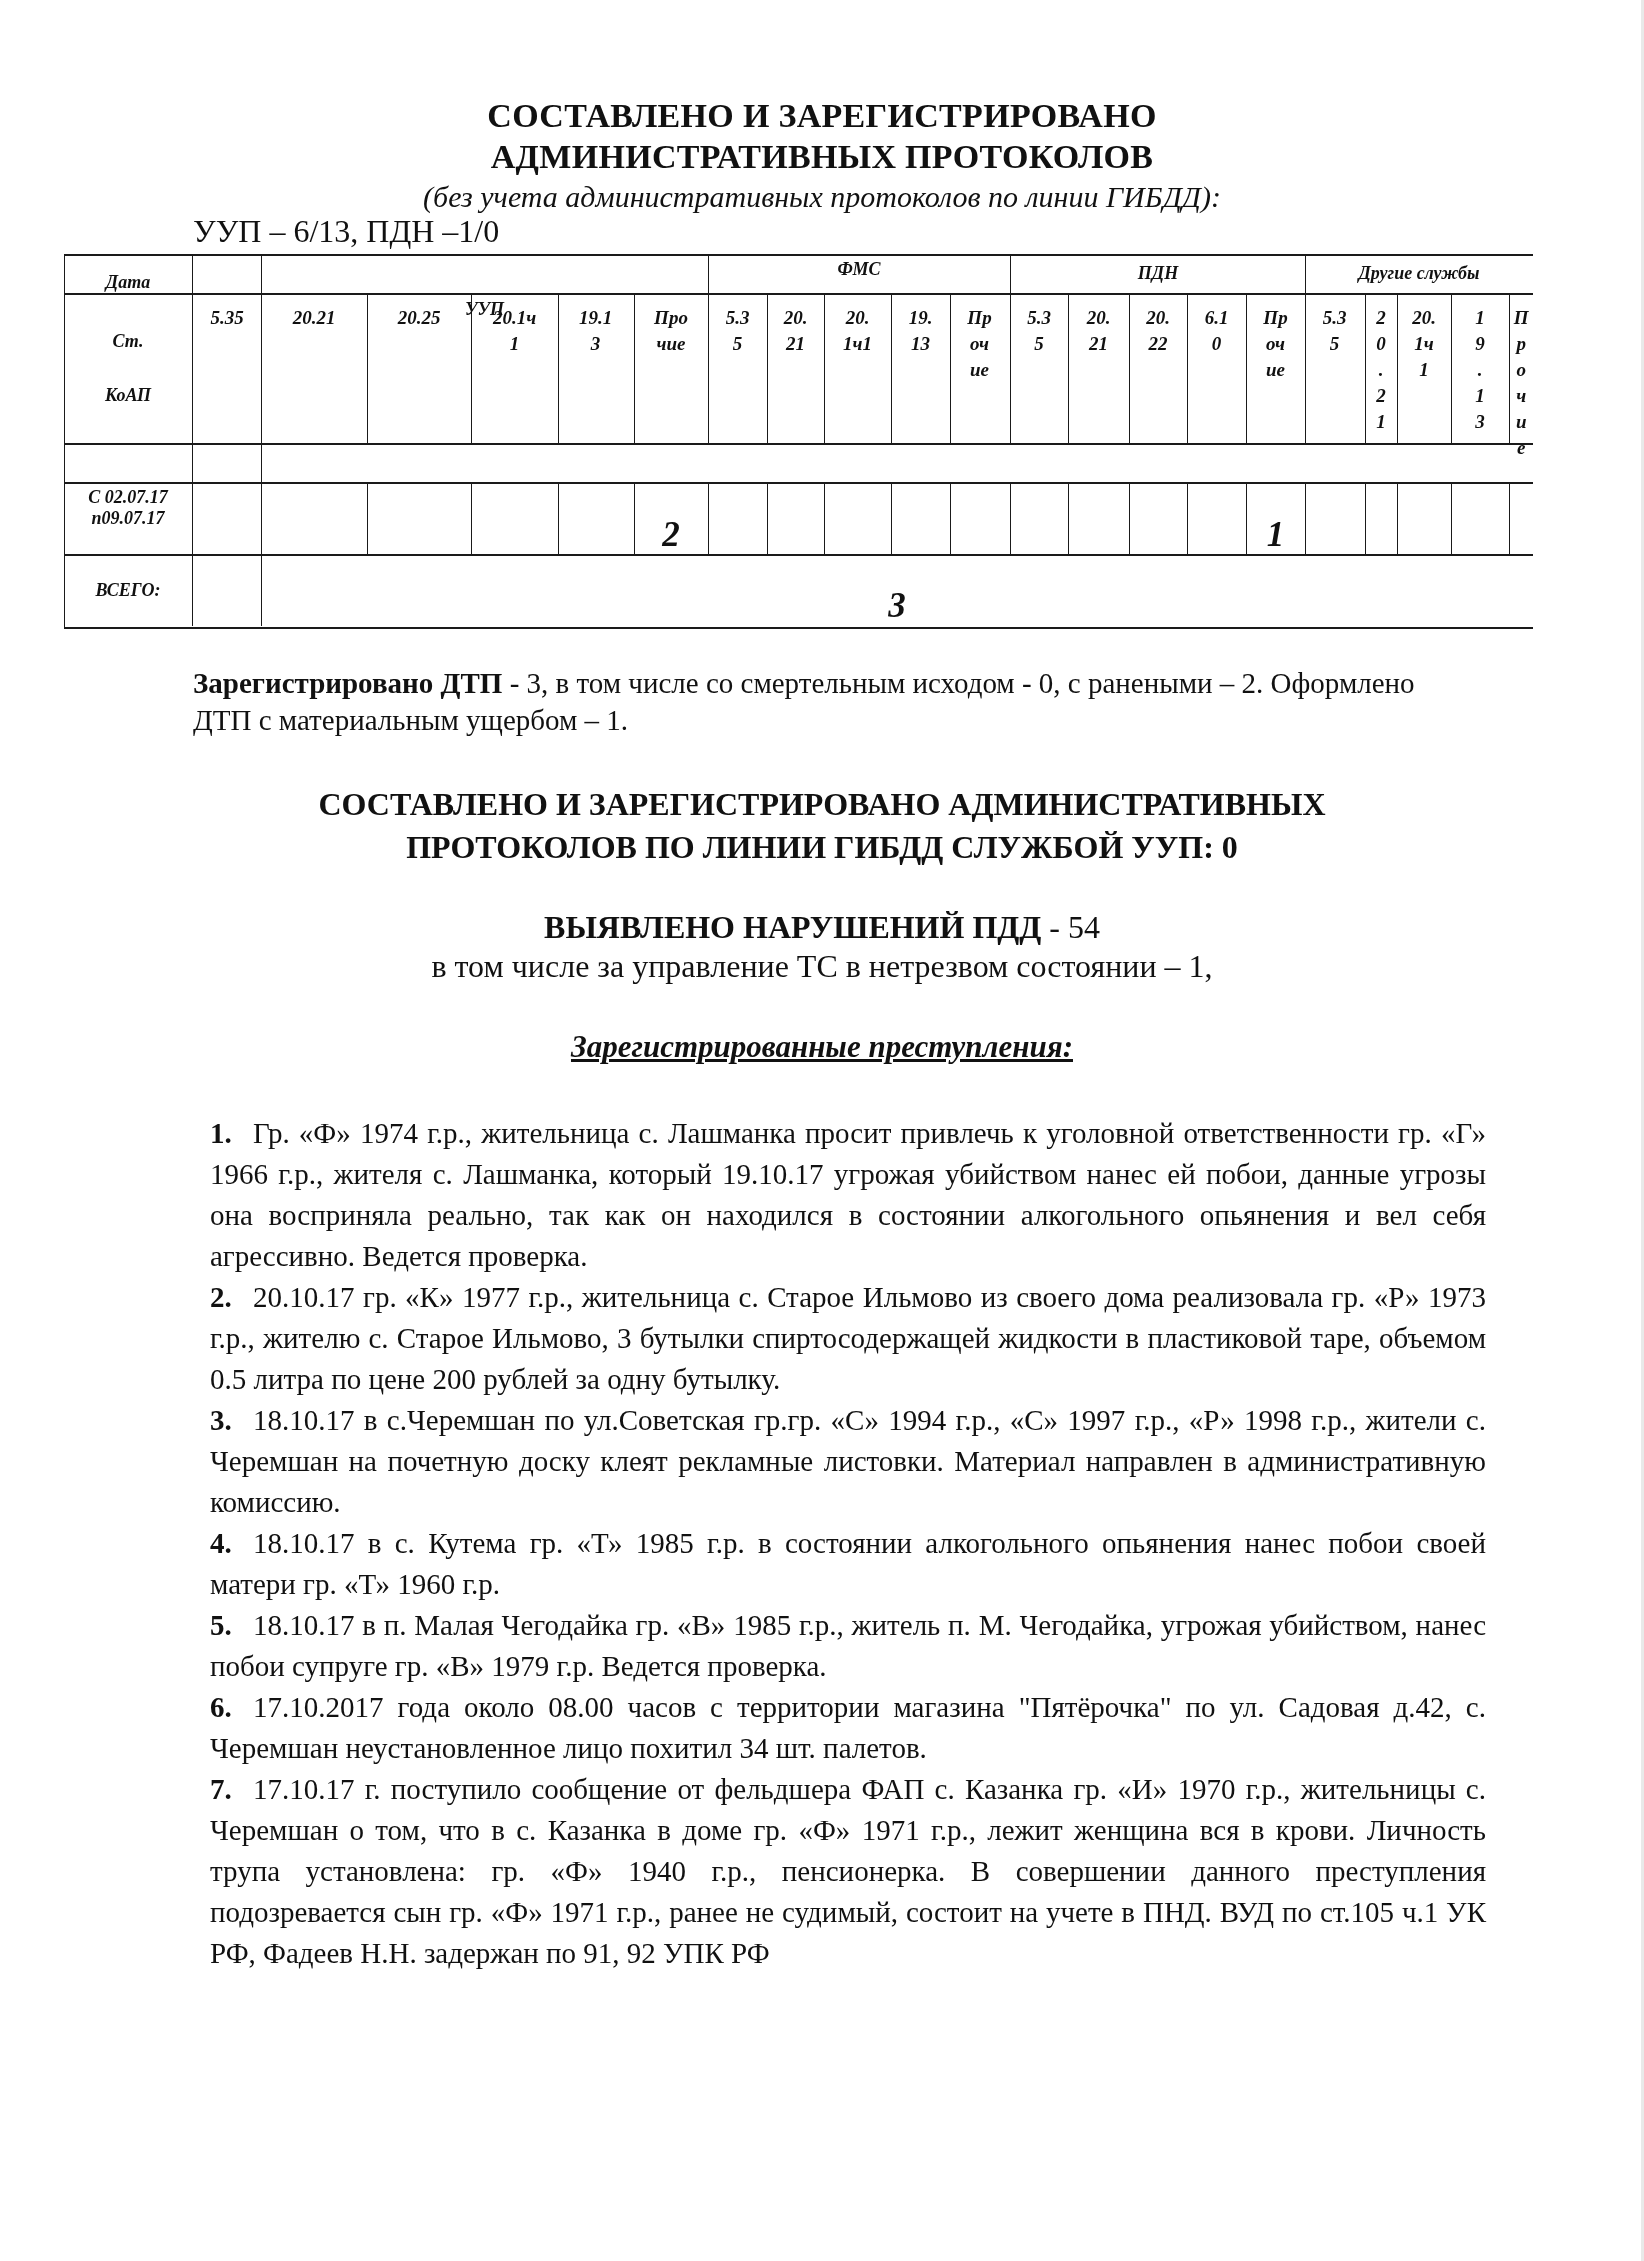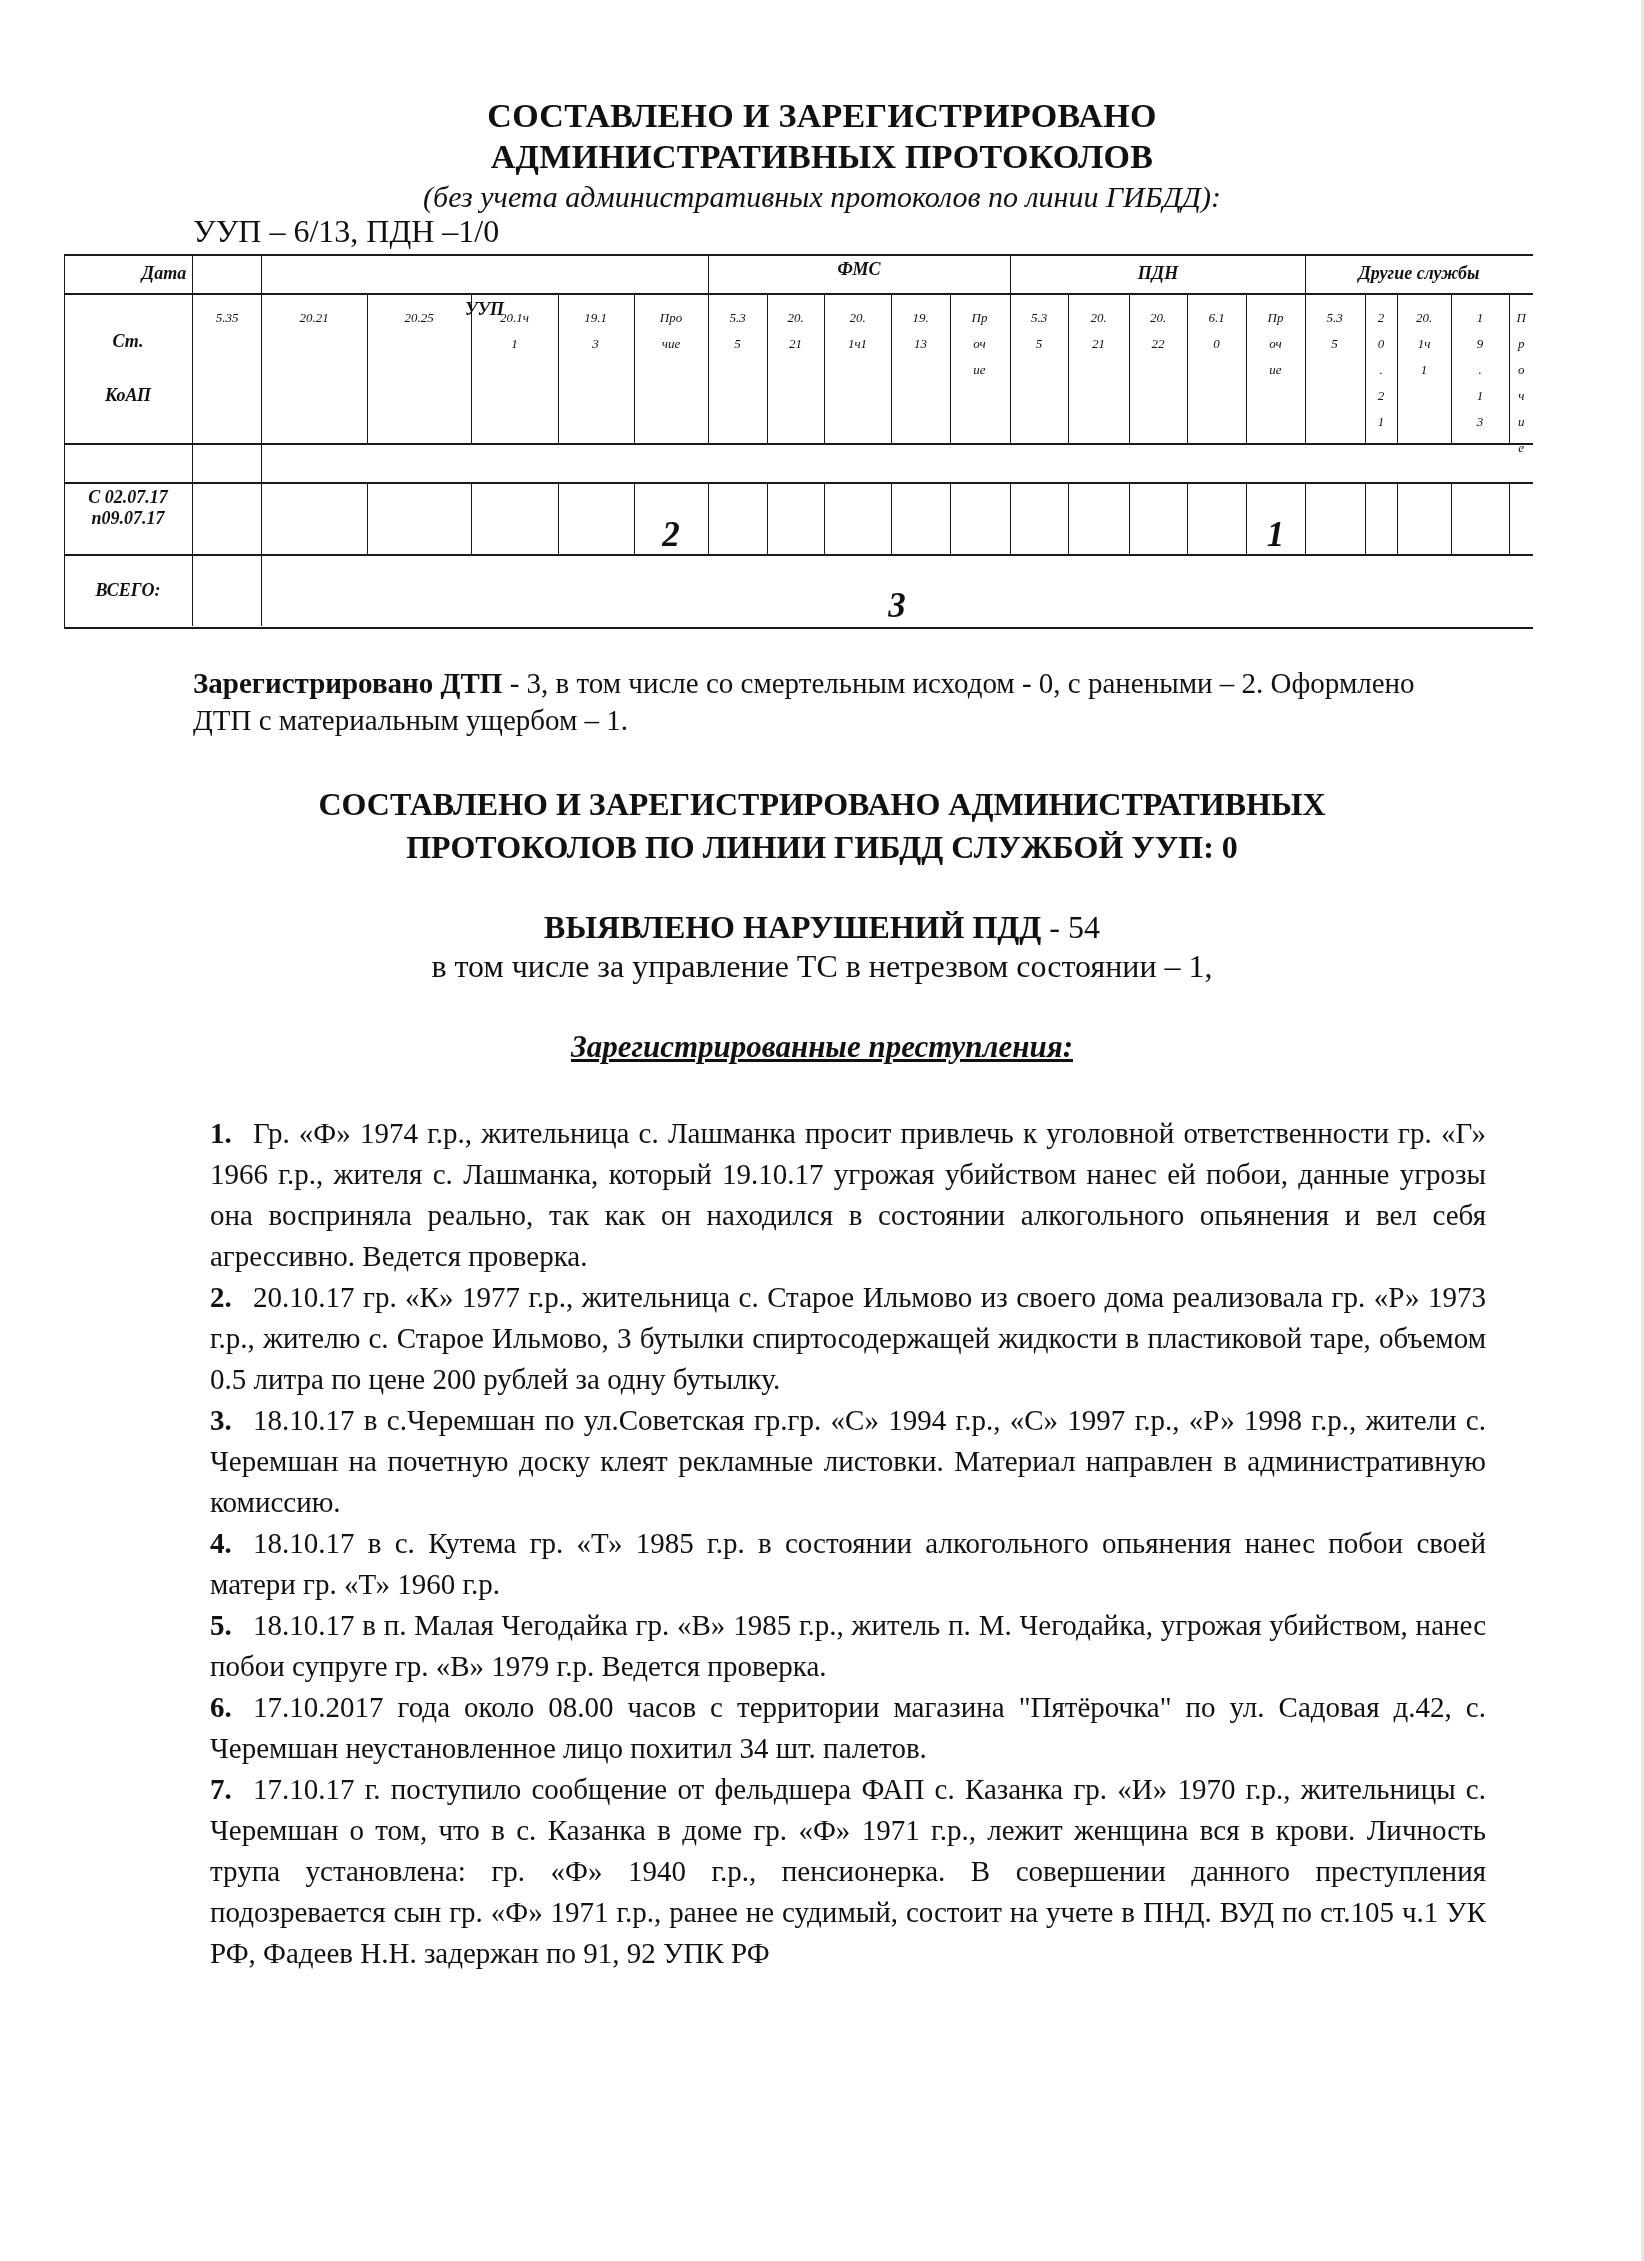--- a/index.html
+++ b/index.html
@@ -7,21 +7,21 @@
          font-family:"Liberation Serif","DejaVu Serif",serif; color:#111; }
   .abs { position:absolute; }
   .center { left:0; width:1644px; text-align:center; }
   .h1 { font-weight:bold; font-size:34px; letter-spacing:0.3px; }
   .sub { font-style:italic; font-size:30px; }
   .counts { left:193px; font-size:32px; }
   
   .tbl { left:64px; top:254px; width:1469px; height:373px; }
   .hline { position:absolute; height:1.9px; background:#1a1a1a; }
   .vline { position:absolute; width:1.3px; background:#1a1a1a; }
-  .cell-txt { position:absolute; font-style:italic; font-weight:normal; font-size:13px; text-align:right; line-height:26px; }
+  .cell-txt { position:absolute; font-style:italic; font-weight:bold; font-size:19px; text-align:right; line-height:26px; }
   .grp { position:absolute; font-style:italic; font-weight:bold; font-size:18px; text-align:center; }
   .big { position:absolute; font-style:italic; font-weight:bold; font-size:35px; text-align:center; }
   .para { left:193px; width:1276px; font-size:29px; line-height:37px; }
   .h2 { font-weight:bold; font-size:32px; line-height:43px; }
   .sec { font-style:italic; font-weight:bold; font-size:31px; text-decoration:underline; }
   .list { left:210px; width:1276px; font-size:29px; line-height:41px; text-align:justify;margin-top:8px; }
   .li { margin:0; }
   .li .num { font-weight:bold; display:inline-block; width:43px; }
   .edge { position:absolute; right:0; top:0; width:2.6px; height:2261px; background:#e9e9e9; }
 </style>
@@ -87,21 +87,21 @@
     <div class="vline" style="left: 1065px; top: 228px; height: 73px;"></div>
     <div class="vline" style="left: 1123px; top: 228px; height: 73px;"></div>
     <div class="vline" style="left: 1182px; top: 228px; height: 73px;"></div>
     <div class="vline" style="left: 1241px; top: 228px; height: 73px;"></div>
     <div class="vline" style="left: 1301px; top: 228px; height: 73px;"></div>
     <div class="vline" style="left: 1333px; top: 228px; height: 73px;"></div>
     <div class="vline" style="left: 1387px; top: 228px; height: 73px;"></div>
     <div class="vline" style="left: 1445px; top: 228px; height: 73px;"></div>
     <div class="vline" style="left: 128px; top: 300px; height: 72px;"></div>
     <div class="vline" style="left: 197px; top: 300px; height: 72px;"></div>
-    <div class="grp" style="left: 0px; width: 128px; top: 0px; height: 39px; display: flex; flex-direction: column; align-items: center; justify-content: center; padding-left: 36px;">
+    <div class="grp" style="left: 0px; width: 128px; top: 0px; height: 39px; display: flex; flex-direction: column; align-items: center; justify-content: flex-end;">
       <span>Дата</span>
     </div>
     <div class="grp" style="left: 197px; width: 447px; top: 0px; height: 39px; display: flex; flex-direction: column; align-items: center; justify-content: center; margin-top: 36px;">
       <span>УУП</span>
     </div>
     <div class="grp" style="left: 644px; width: 302px; top: 0px; height: 30px; display: flex; flex-direction: column; align-items: center; justify-content: center;">
       <span>ФМС</span>
     </div>
     <div class="grp" style="left: 946px; width: 296px; top: 0px; height: 39px; display: flex; flex-direction: column; align-items: center; justify-content: center;">
       <span>ПДН</span>

